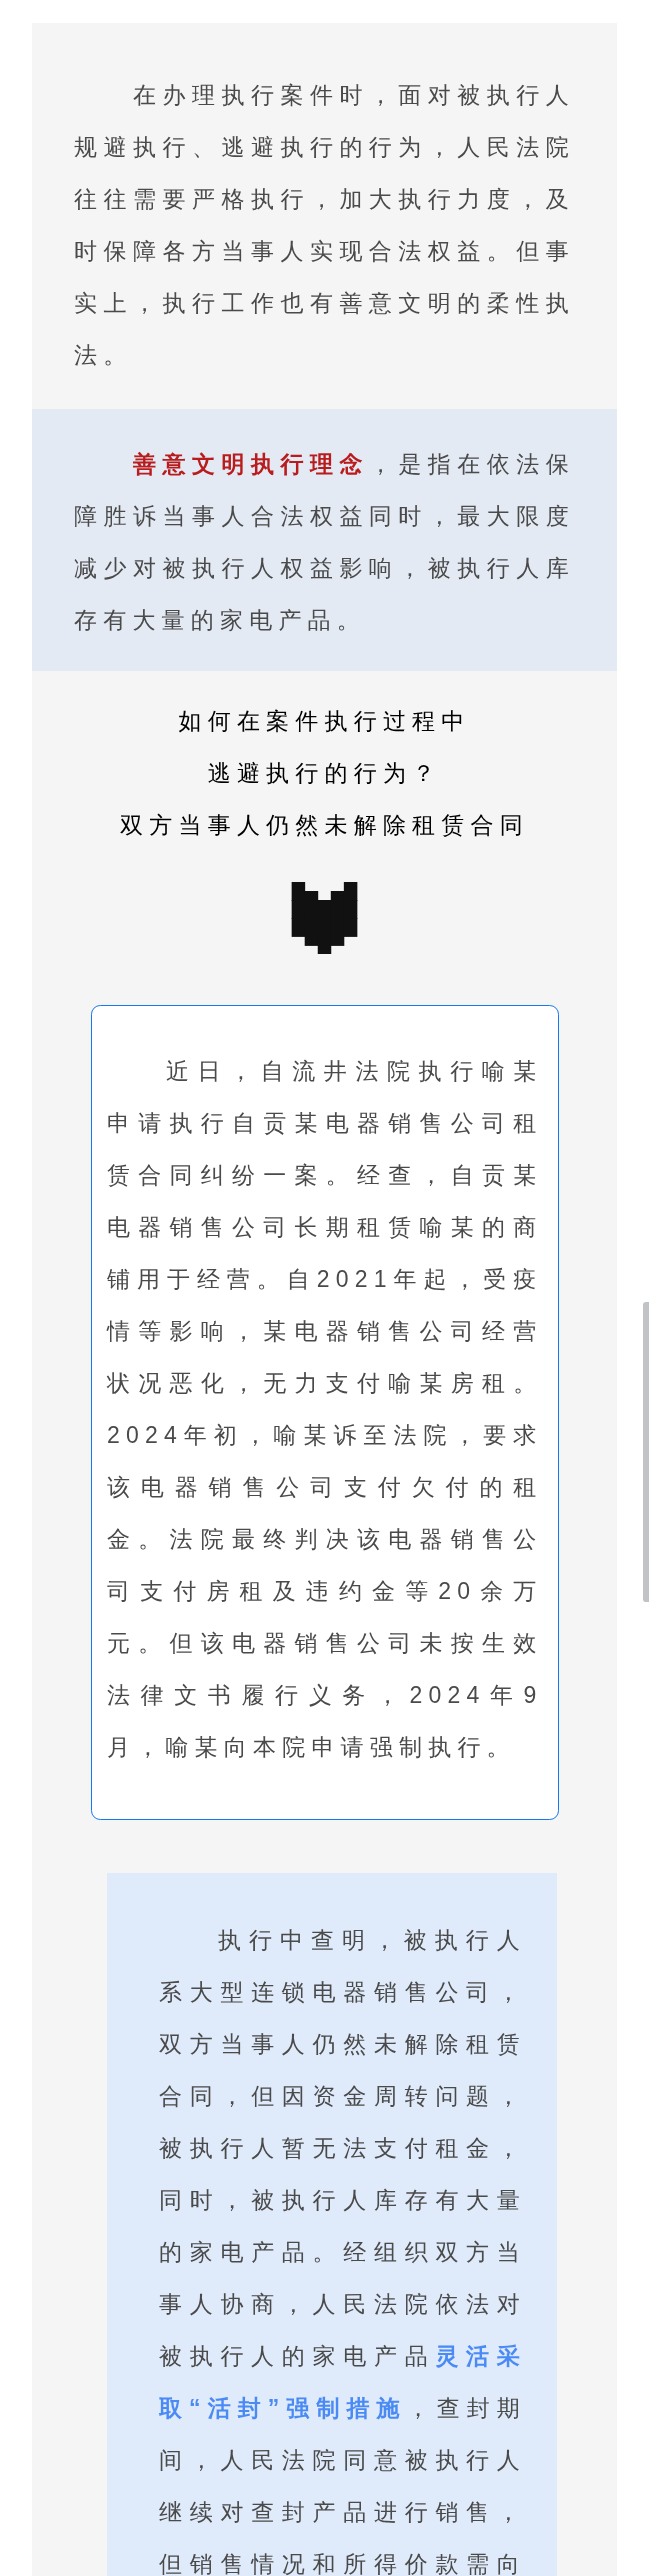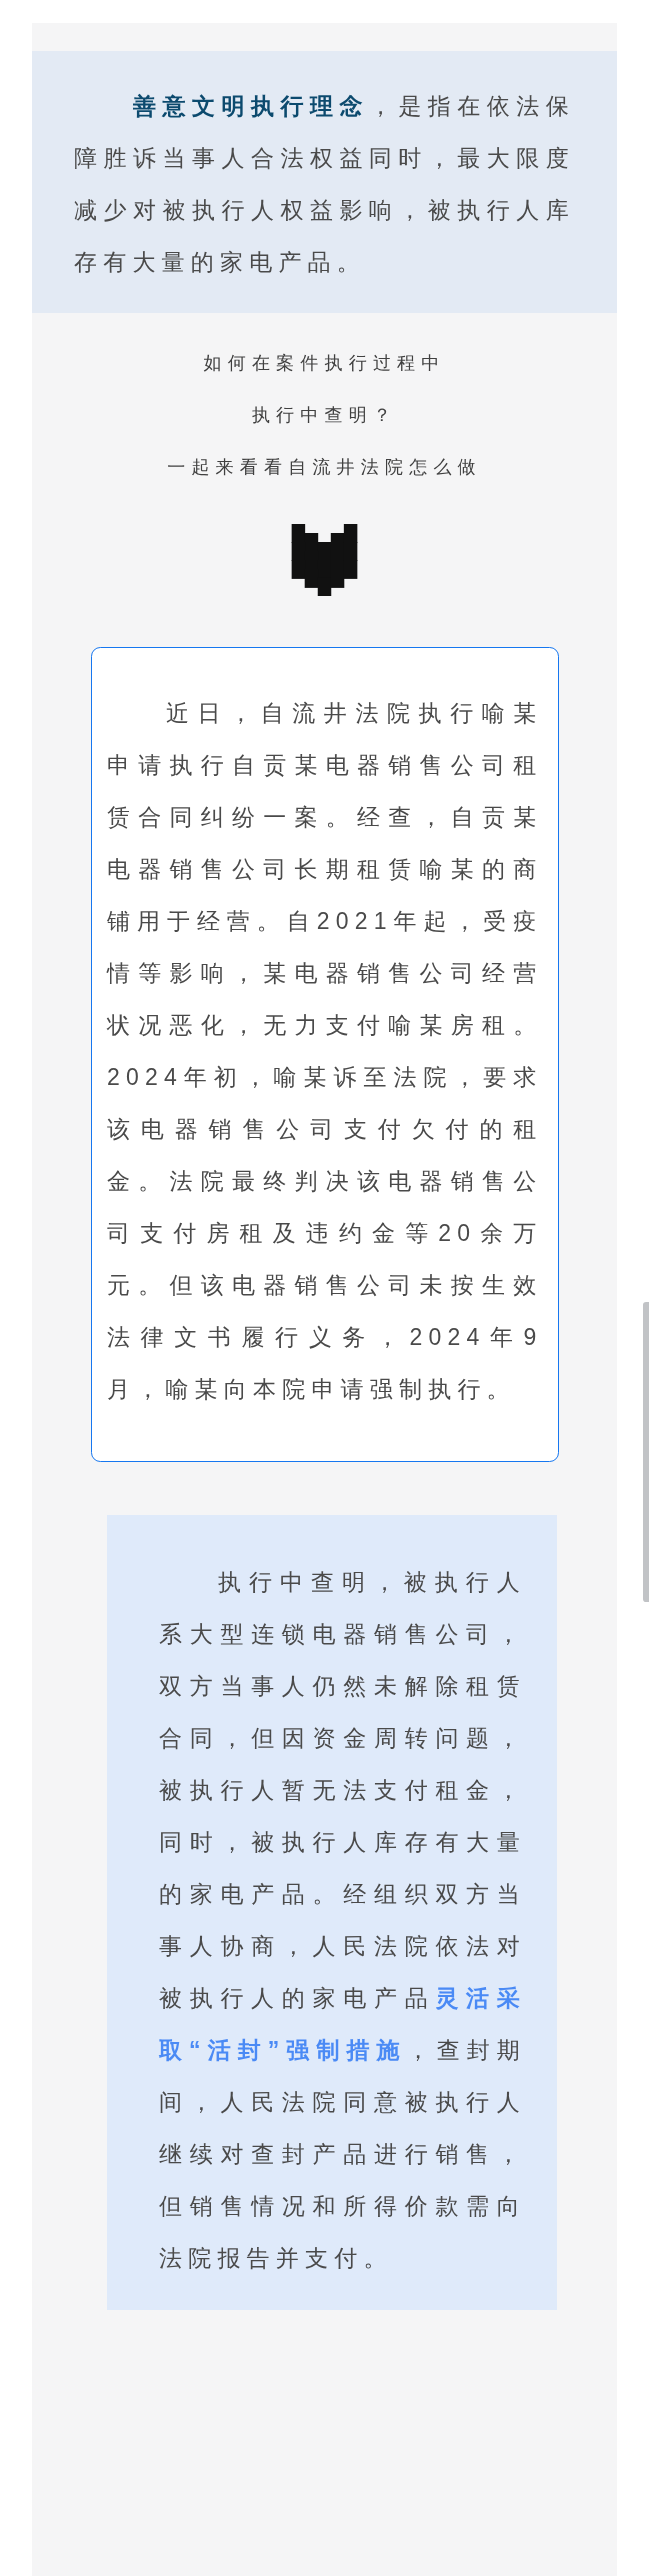--- a/index.html
+++ b/index.html
@@ -34,33 +34,33 @@
   .indent { text-indent: 59px; }
 
   .intro-para { margin-top: 46px; }
 
   .definition-box {
     background: #e3eaf4;
     margin: 28px -42px 0;
     padding: 29px 42px 25px;
   }
   .accent-term {
-    color: #0c4a6e;
+    color: #b91c1c;
     font-weight: bold;
   }
 
   .lead-block {
     margin-top: 24px;
     text-align: center;
   }
   .lead-line {
-    font-size: 18px;
+    font-size: 23px;
     line-height: 52px;
     letter-spacing: 6.2px;
-    color: #404040;
+    color: #000000;
   }
 
   .divider-icon-wrap {
     margin-top: 32px;
     height: 72px;
     display: flex;
     justify-content: center;
     align-items: center;
   }
 
@@ -90,29 +90,30 @@
     background: #c1c3c6;
     border-radius: 3.1px 0 0 3.1px;
   }
   #thumb-a { top: 1302px; height: 300px; }
 </style>
 </head>
 <body>
 
 <div class="content">
 
+  <p class="body-text indent intro-para">在办理执行案件时，面对被执行人规避执行、逃避执行的行为，人民法院往往需要严格执行，加大执行力度，及时保障各方当事人实现合法权益。但事实上，执行工作也有善意文明的柔性执法。</p>
 
   <div class="definition-box">
     <p class="body-text indent"><span class="accent-term">善意文明执行理念</span><span>，是指在依法保障胜诉当事人合法权益同时，最大限度减少对被执行人权益影响，被执行人库存有大量的家电产品。</span></p>
   </div>
 
   <div class="lead-block">
     <div class="lead-line">如何在案件执行过程中</div>
-    <div class="lead-line">执行中查明？</div>
-    <div class="lead-line">一起来看看自流井法院怎么做</div>
+    <div class="lead-line">逃避执行的行为？</div>
+    <div class="lead-line">双方当事人仍然未解除租赁合同</div>
   </div>
 
   <div class="divider-icon-wrap">
     <span>
       <svg width="77" height="72" viewBox="0 0 146 160" xmlns="http://www.w3.org/2000/svg">
         <g fill="#111111">
           <rect x="0" y="0" width="30" height="42"></rect>
           <rect x="29" y="20" width="30" height="42"></rect>
           <rect x="58" y="40" width="30" height="42"></rect>
           <rect x="87" y="20" width="30" height="42"></rect>

